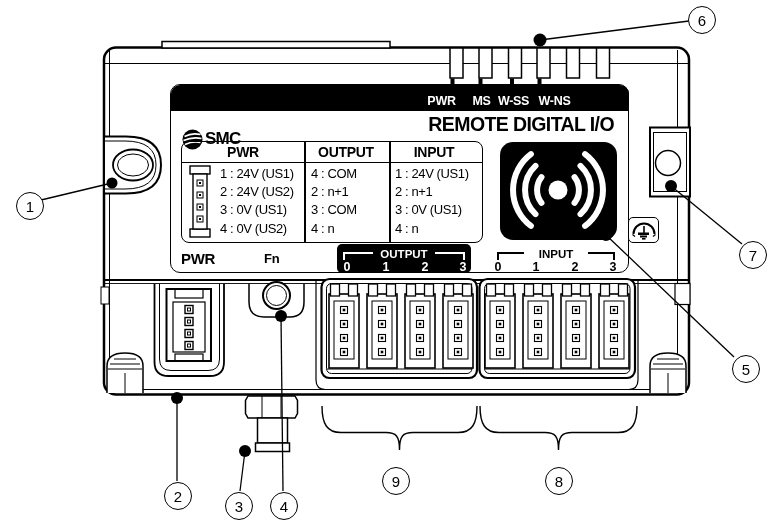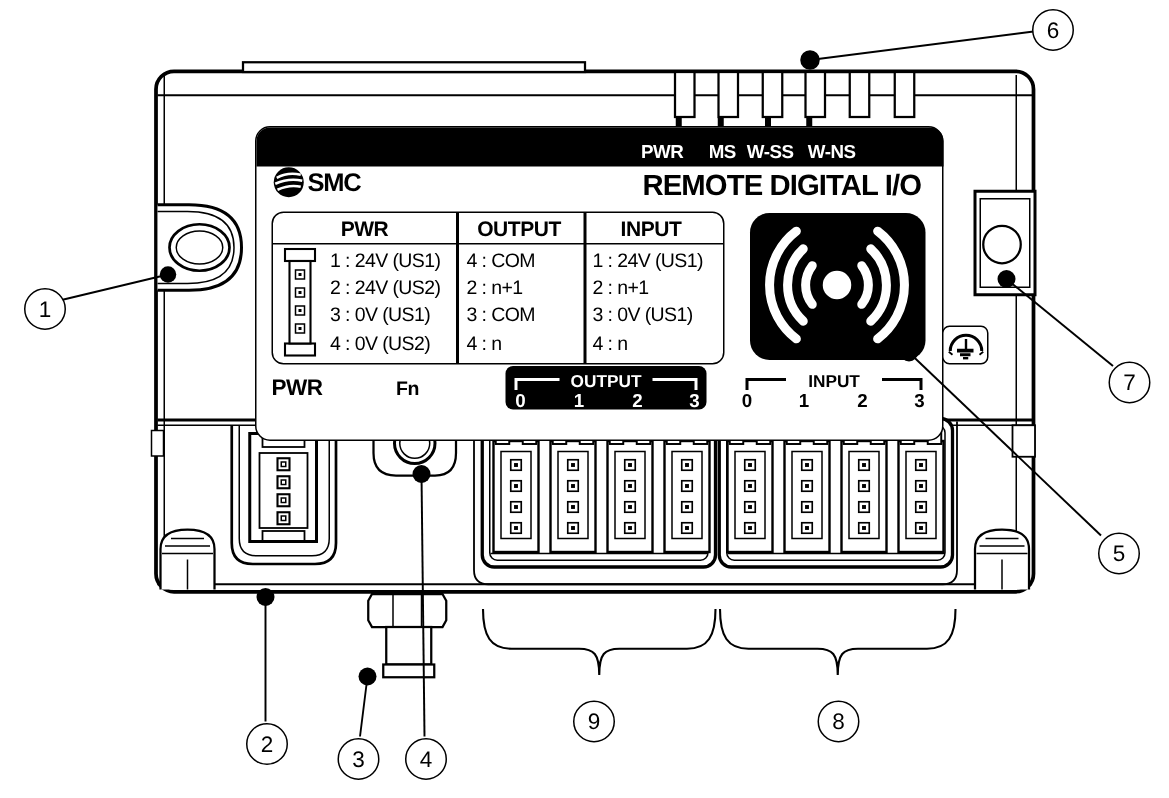--- a/index.html
+++ b/index.html
@@ -1,27 +1,27 @@
 <!DOCTYPE html>
 <html><head>
 <meta charset="utf-8">
 <style>
   html,body{margin:0;padding:0;background:#fff;}
   .stage{position:relative;width:779px;height:532px;background:#ffffff;
          font-family:"Liberation Sans",sans-serif;color:#000;overflow:hidden;}
   .stage svg{position:absolute;left:0;top:0;}
   .abs{position:absolute;box-sizing:border-box;}
   
-  .sticker{left:170px;top:84px;width:459px;height:210px;background:#fff;
+  .sticker{left:170px;top:84px;width:459px;height:189px;background:#fff;
            border:1.6px solid #000;border-radius:10px;}
   .ledbar{position:absolute;left:-0.5px;top:-0.5px;right:-0.5px;height:26px;background:#000;
           border-radius:9px 9px 0 0;}
   .led{position:absolute;bottom:3px;transform:translateX(-50%);color:#fff;
        font-weight:bold;font-size:12.5px;letter-spacing:-0.3px;white-space:nowrap;}
-  .brand{position:absolute;left:11px;top:26px;display:flex;align-items:center;}
+  .brand{position:absolute;left:11px;top:44px;display:flex;}
   .brand span{font-weight:bold;font-size:17px;letter-spacing:-0.8px;margin-left:2px;}
   .title{position:absolute;right:14px;top:28px;font-weight:bold;font-size:19.5px;
          letter-spacing:-0.6px;white-space:nowrap;}
   
   .pintable{position:absolute;left:10px;top:56px;width:300px;height:100px;
             border:1.5px solid #000;border-radius:8px;}
   .pintable .vline{position:absolute;top:0;bottom:0;width:1.5px;background:#000;}
   .pintable .hline{position:absolute;left:0;right:0;top:19.5px;height:1.5px;background:#000;}
   .pintable .hdr{position:absolute;top:2px;transform:translateX(-50%);
                  font-weight:bold;font-size:14px;letter-spacing:-0.3px;}

